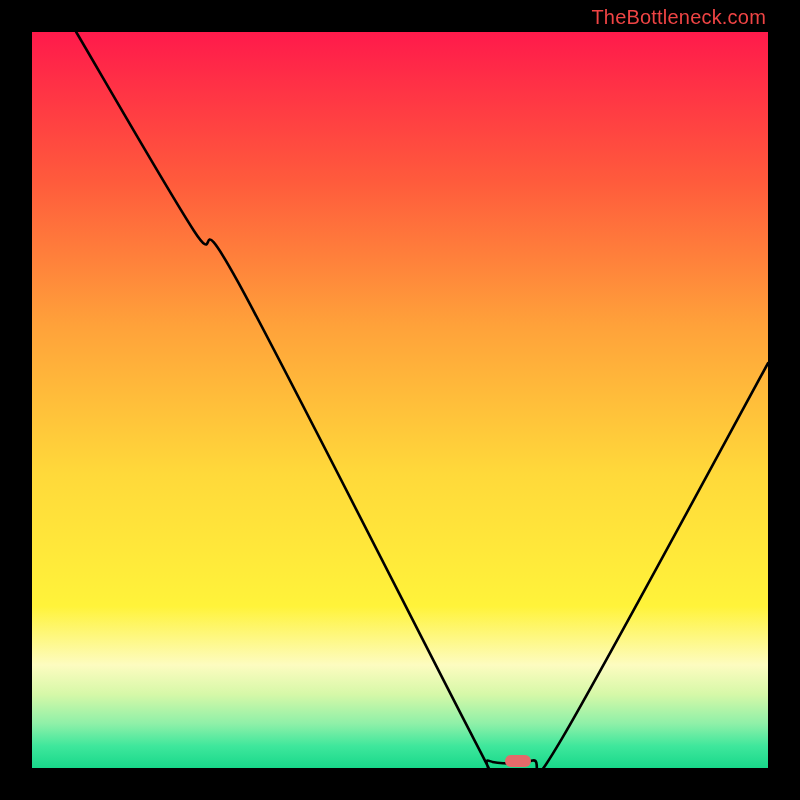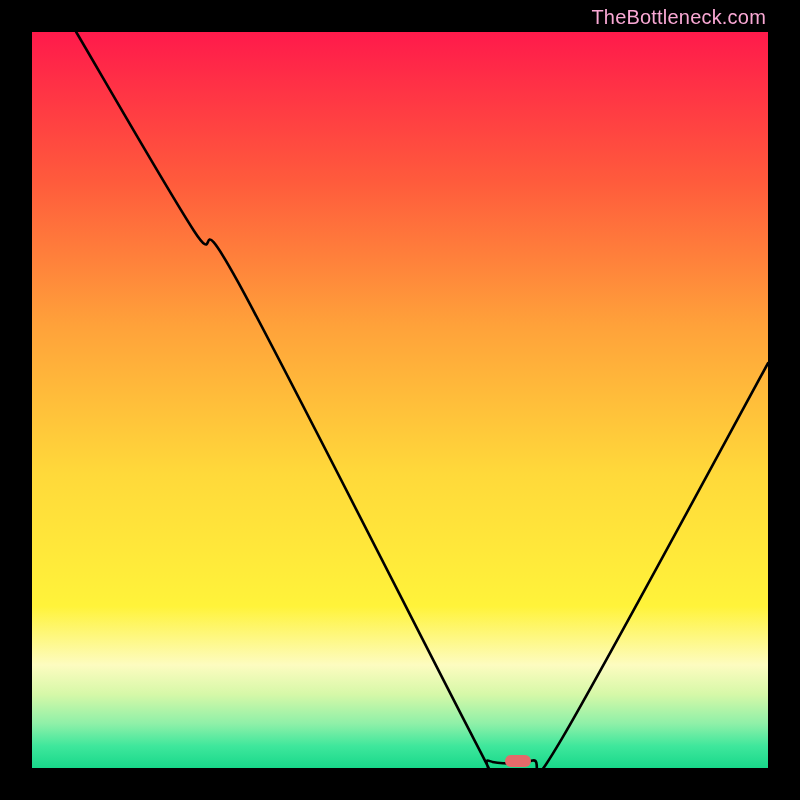--- a/index.html
+++ b/index.html
@@ -33,21 +33,21 @@
   svg.curve {
     position: absolute;
     inset: 0;
   }
   .watermark {
     position: absolute;
     top: 6px;
     right: 34px;
     font-family: Arial, Helvetica, sans-serif;
     font-size: 20px;
-    color: #f9a8d4;
+    color: #ef4444;
     letter-spacing: 0.2px;
     user-select: none;
   }
   .marker {
     position: absolute;
     width: 26px;
     height: 12px;
     border-radius: 6px;
     transform: translate(-50%, -50%);
   }

